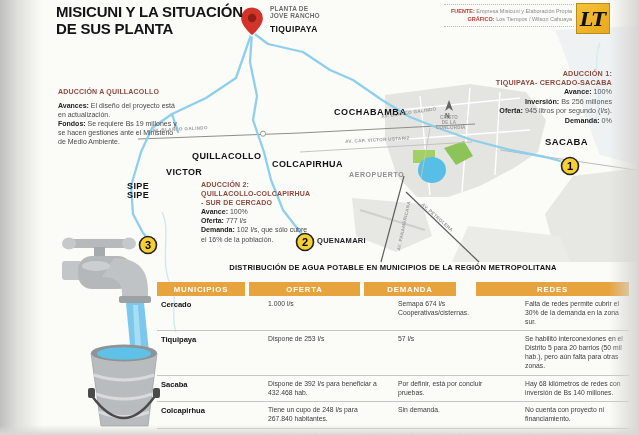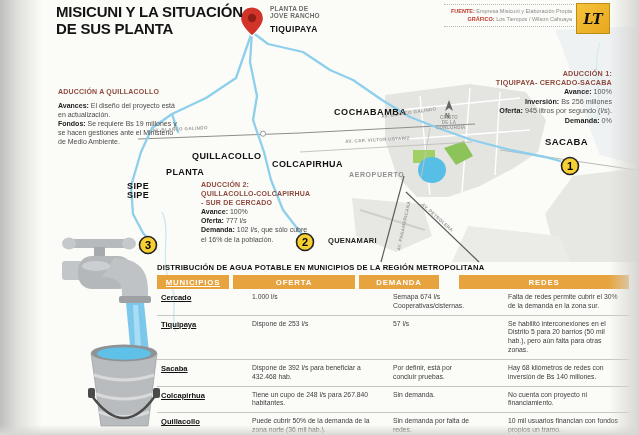--- a/index.html
+++ b/index.html
@@ -24,33 +24,33 @@
   .sec-body{font-size:7px;color:#4a4a4a;line-height:1.3;}
   .sec-body b{color:#222;}
   .right-block{text-align:right;font-size:7.2px;line-height:1.35;color:#555;}
   .right-block .sec-title{font-size:7.2px;}
   .right-block b{color:#1e1e1e;}
   .credits{font-size:5.5px;line-height:1.5;color:#8a8a8a;text-align:right;
            border-top:1px dotted #b8b8b6;border-bottom:1px dotted #b8b8b6;padding:2px 2px;}
   .credits b{color:#c0392b;}
   .lt-logo{width:32px;height:29px;background:linear-gradient(135deg,#f5c33a,#e8a81f);
            border:1px solid #bb8c15;display:flex;align-items:center;justify-content:center;
-           font-family:"DejaVu Serif",serif;font-weight:700;font-style:italic;font-size:14px;color:#111;}
+           font-family:"DejaVu Serif",serif;font-weight:700;font-style:italic;font-size:19px;color:#111;}
   
   .tbl{width:472px;}
-  .tbl-title{font-size:7.6px;font-weight:800;color:#111;letter-spacing:.2px;margin-bottom:3px;}
+  .tbl-title{font-size:7.6px;font-weight:800;color:#111;letter-spacing:.2px;margin-bottom:10px;text-align:center;}
   .thead{display:flex;}
   .th{background:#e7a43e;color:#fff;font-weight:800;font-size:7.8px;letter-spacing:.8px;
       text-align:center;padding:3px 0 2px;margin-right:4px;}
   .th:last-child{margin-right:0;}
   .trow{display:flex;border-bottom:1px solid #c6c6c4;align-items:stretch;gap:11px;}
   .trow:last-child{border-bottom:2px solid #9a9a98;}
   .td{font-size:6.8px;color:#3d3d3d;line-height:1.3;padding:4px 6px 4px 2px;}
   .td.mun{font-weight:800;color:#111;font-size:7.6px;padding-left:4px;}
-  .c-mun{width:72px;text-decoration:underline;}.c-ofe{width:122px;}.c-dem{width:80px;}.c-red{flex:1;margin-left:16px;}
+  .c-mun{width:88px;}.c-ofe{width:111px;}.c-dem{width:92px;}.c-red{flex:1;margin-left:16px;}
 </style>
 </head>
 <body>
 
 <div class="page">
 
   <svg class="abs" style="left:0;top:0;" width="639" height="435" viewBox="0 0 639 435">
 
     <path d="M555,30 L639,26 L639,165 L600,155 C583,112 572,70 555,30 Z" fill="#eef2f3"></path>
 
@@ -150,28 +150,28 @@
 
   <div class="abs plant-label" style="left:270px;top:5px;">
     <div>PLANTA DE</div>
     <div>JOVE RANCHO</div>
   </div>
   <div class="abs plant-city" style="left:270px;top:24px;">TIQUIPAYA</div>
 
   <div class="abs city" style="left:334px;top:108px;letter-spacing:.6px;">COCHABAMBA</div>
   <div class="abs city" style="left:192px;top:152px;">QUILLACOLLO</div>
   <div class="abs city" style="left:272px;top:160px;">COLCAPIRHUA</div>
-  <div class="abs city" style="left:166px;top:168px;">PLANTA</div>
+  <div class="abs city" style="left:166px;top:168px;">VICTOR</div>
   <div class="abs city" style="left:127px;top:182px;">
     <div>SIPE</div>
     <div>SIPE</div>
   </div>
   <div class="abs city" style="left:545px;top:137px;font-size:9.5px;">SACABA</div>
   <div class="abs city-gray" style="left:349px;top:171px;">AEROPUERTO</div>
-  <div class="abs city-sm" style="left:328px;top:236px;">QUENAMARI</div>
+  <div class="abs city-sm" style="left:317px;top:236px;">QUENAMARI</div>
   <div class="abs tiny-label" style="left:436px;top:116px;width:26px;">CRISTO DE LA CONCORDIA</div>
   <div class="abs" style="left:445px;top:112px;font-size:6.5px;font-weight:700;color:#666;">N</div>
 
   <div class="abs road-label" style="left:152px;top:128px;transform:rotate(-3deg);">AV. BLANCO GALINDO</div>
   <div class="abs road-label" style="left:381px;top:114px;transform:rotate(-8deg);">AV. BLANCO GALINDO</div>
   <div class="abs road-label" style="left:345px;top:139px;transform:rotate(-3deg);">AV. CAP. VICTOR USTARIZ</div>
   <div class="abs road-label" style="left:396px;top:250px;transform:rotate(-78deg);">AV. PANAMERICANA</div>
   <div class="abs road-label" style="left:424px;top:202px;transform:rotate(42deg);">AV. PETROLERA</div>
 
   <div class="abs" style="left:58px;top:88px;width:120px;">

